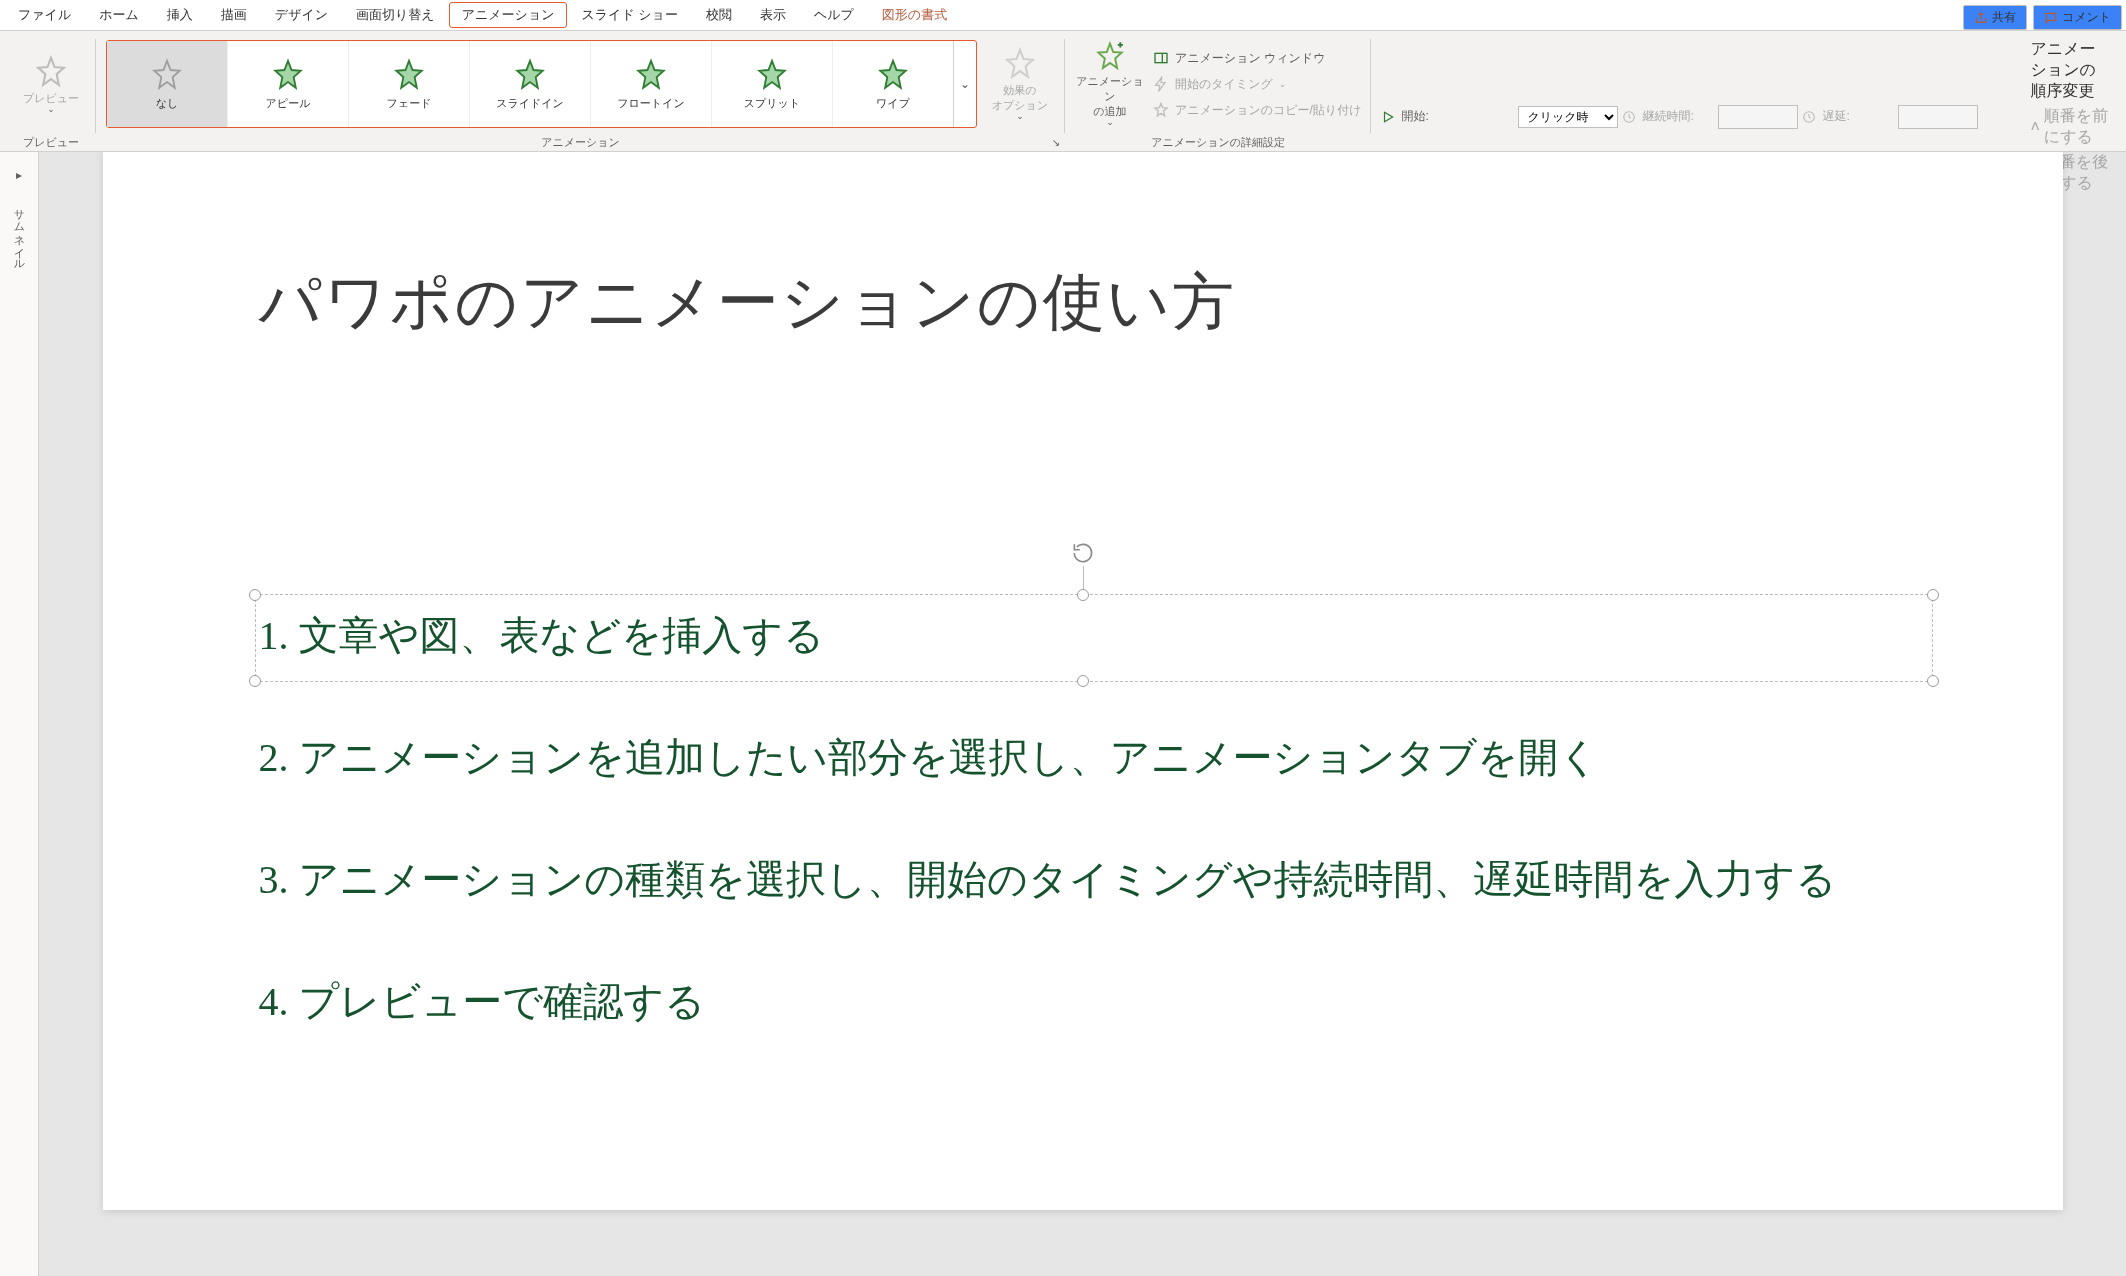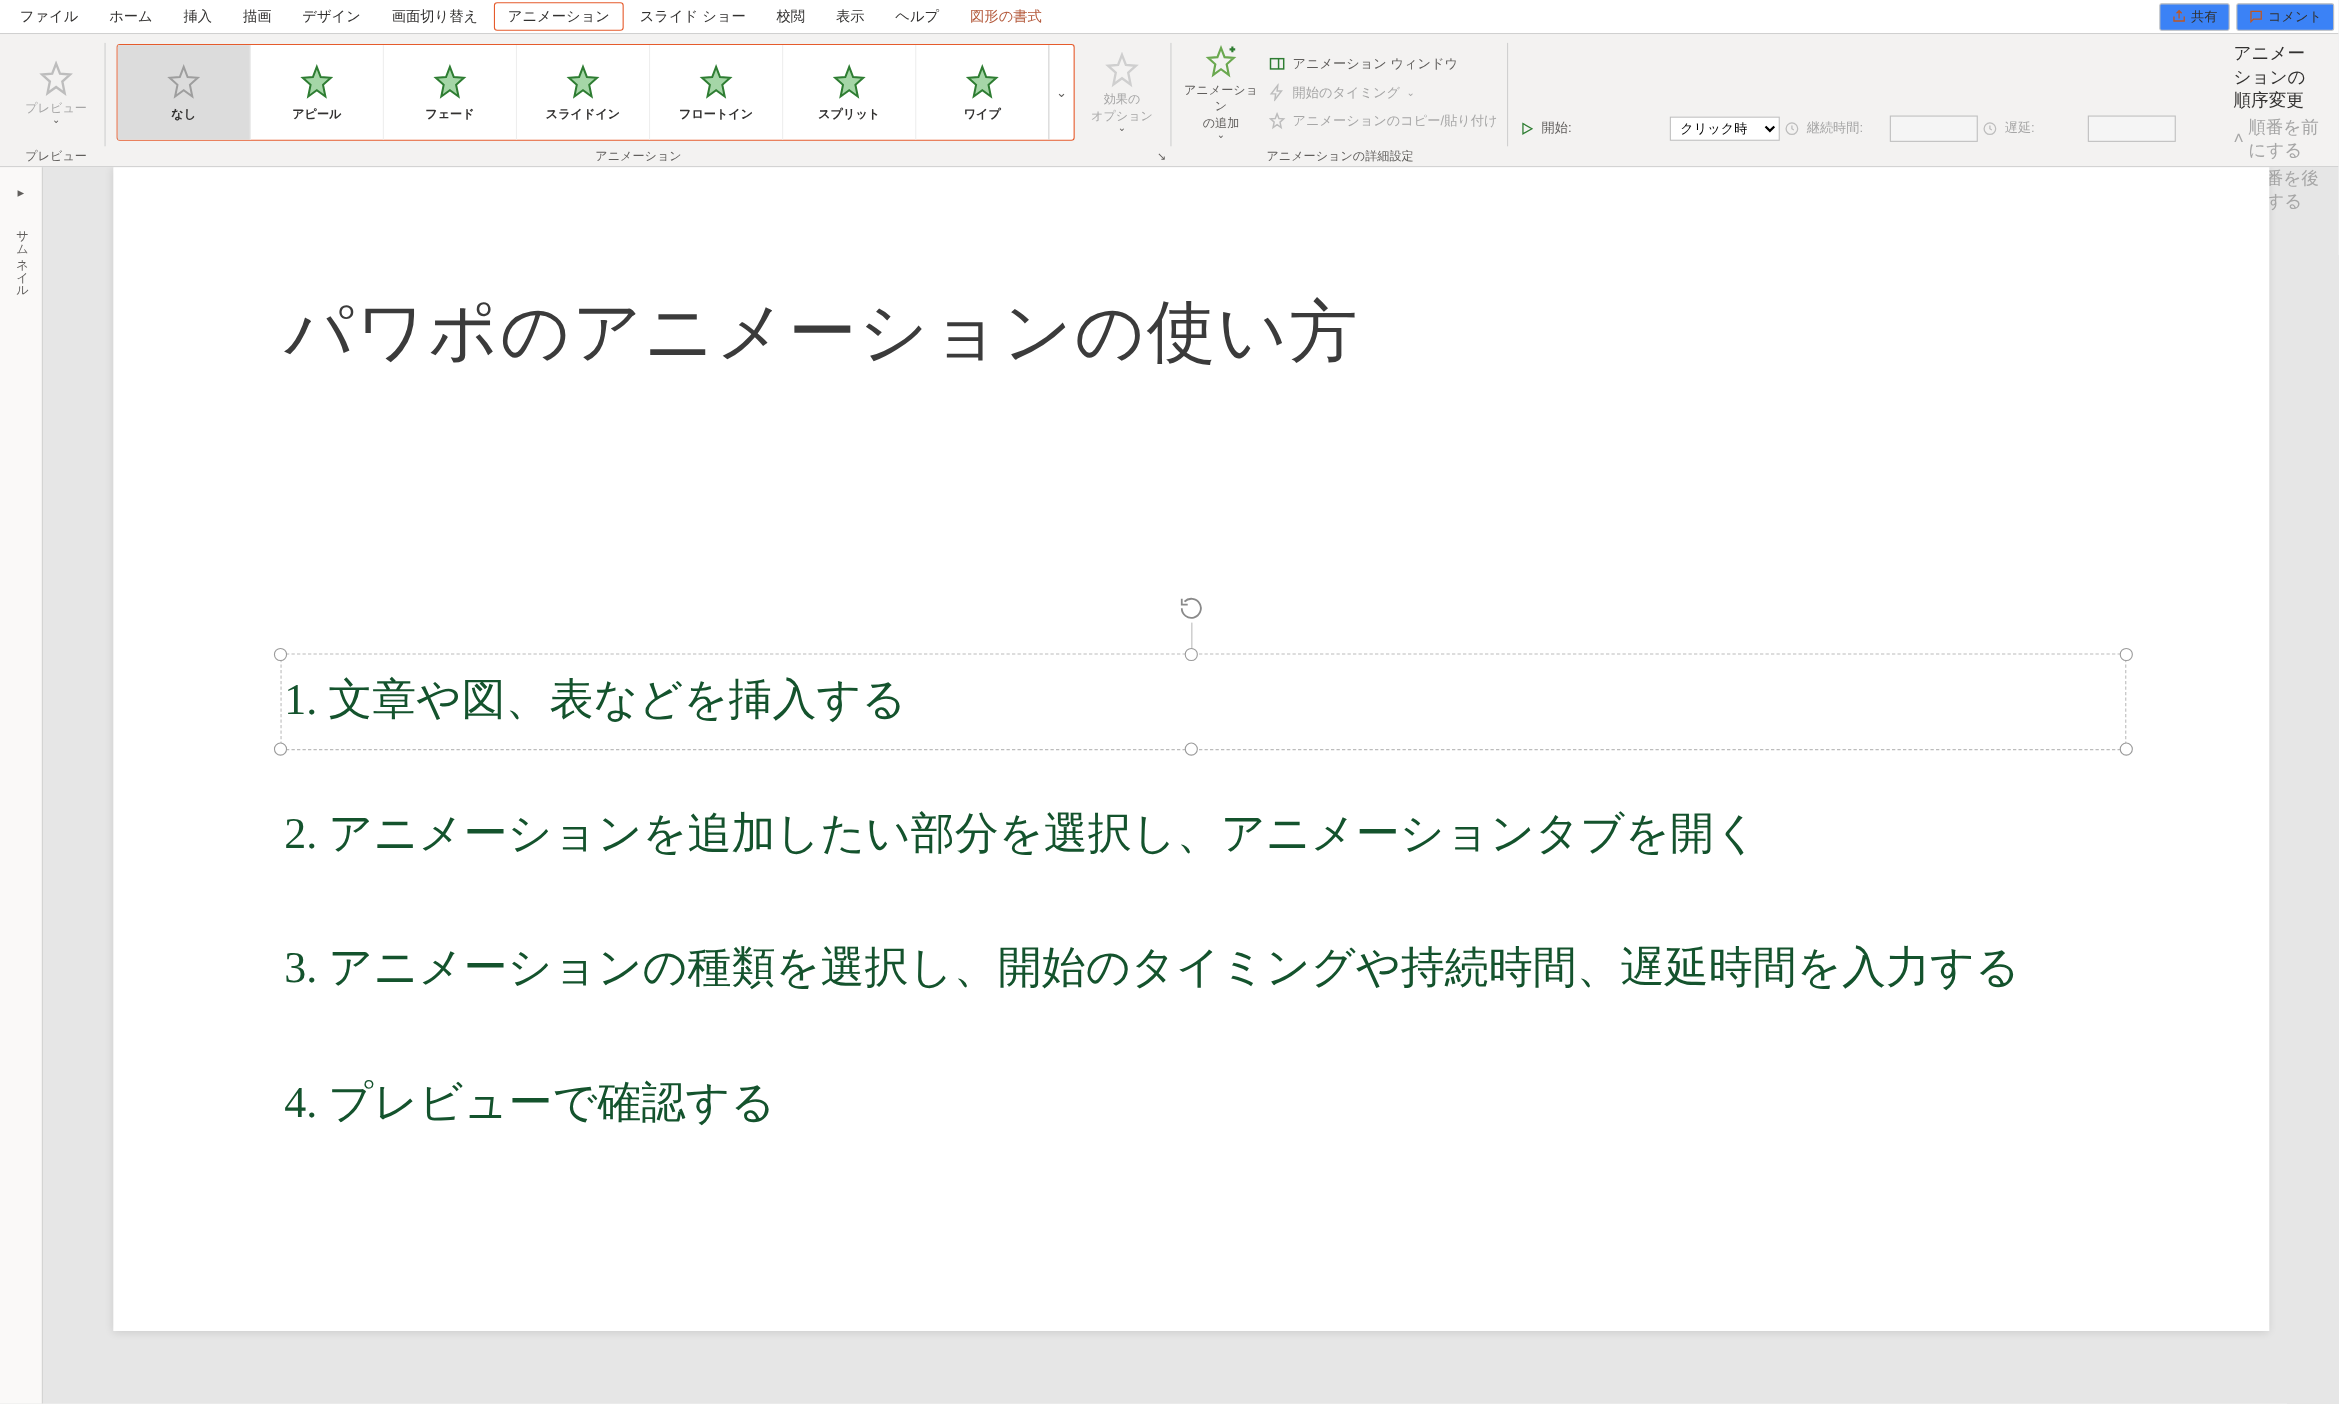--- a/index.html
+++ b/index.html
@@ -21,21 +21,21 @@
   html,body{margin:0;padding:0;height:100%;}
   body{
     font-family:"Yu Gothic UI","Meiryo","MS PGothic",sans-serif;
     font-size:12px;
     color:var(--txt);
     background:#e6e6e6;
     width:2126px;
   }
   
   .tabstrip{
-    display:flex;align-items:center;height:30px;
+    display:flex;align-items:flex-end;height:30px;
     background:#ffffff;
     border-bottom:1px solid var(--border);
     padding:0 4px;
   }
   .tabstrip .tabs{display:flex;align-items:center;height:100%;}
   .tab{
     padding:4px 14px;height:20px;line-height:20px;
     font-size:13px;color:var(--txt);
     cursor:pointer;white-space:nowrap;
   }
@@ -86,21 +86,21 @@
     cursor:pointer;
   }
   .bigbtn.disabled{color:var(--muted);}
   .bigbtn svg{width:34px;height:34px;margin-bottom:2px;}
   .bigbtn .chev{font-size:9px;color:var(--txt2);margin-top:-2px;}
   
   .gallery{
     display:flex;align-items:stretch;height:86px;
     border:1.5px solid var(--hl);border-radius:3px;background:#fff;
   }
-  .gal-row{display:flex;align-items:stretch;font-weight:bold;}
+  .gal-row{display:flex;align-items:stretch;}
   .gal-item{
     width:120px;display:flex;flex-direction:column;align-items:center;justify-content:center;
     font-size:11px;color:var(--txt);cursor:pointer;
     border-right:1px solid #eee;
   }
   .gal-item:last-child{border-right:none;}
   .gal-item.selected{background:var(--sel);}
   .gal-item svg{width:34px;height:34px;margin-bottom:4px;}
   .gal-more{
     width:22px;display:flex;align-items:center;justify-content:center;

